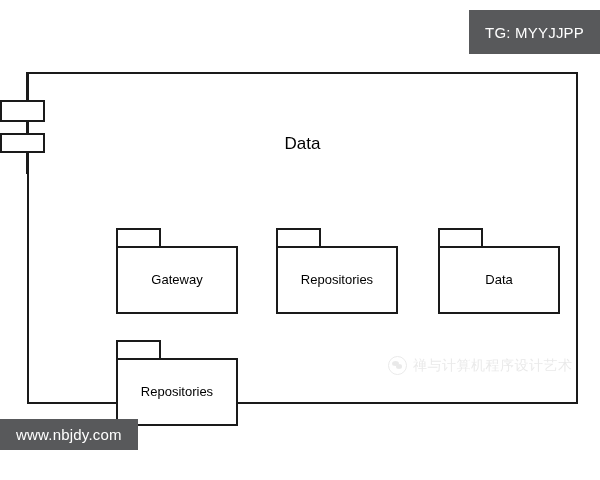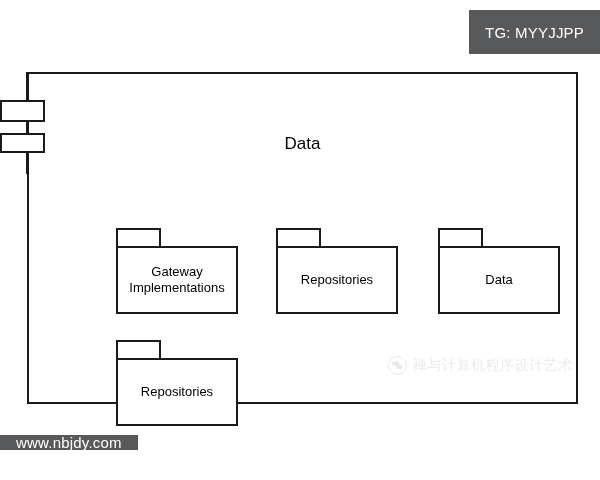--- a/index.html
+++ b/index.html
@@ -32,21 +32,21 @@
   #badge-top-right {
     right: 0;
     top: 10px;
     height: 30px;
     padding: 7px 16px;
   }
   #badge-bottom-left {
     left: 0;
     bottom: 30px;
     height: 15px;
-    padding: 0 16px;
+    padding: 8px 16px;
   }
 
   
   #center-watermark {
     position: absolute;
     left: 388px;
     top: 356px;
     display: flex;
     align-items: center;
     gap: 6px;
@@ -171,21 +171,21 @@
 
 <div id="badge-top-right" class="badge">TG: MYYJJPP</div>
 
 <div id="data-container">
 
   <div id="data-title">Data</div>
 
   <div class="package" id="package-gateway-implementations">
     <div class="tab"></div>
     <div class="body">
-      <span class="label"><span>Gateway</span><br><span>Implementations</span></span>
+      <span class="label"><span>Gateway</span><br></span>
     </div>
   </div>
 
   <div class="package" id="package-repositories">
     <div class="tab"></div>
     <div class="body">
       <span class="label">Repositories</span>
     </div>
   </div>
 

